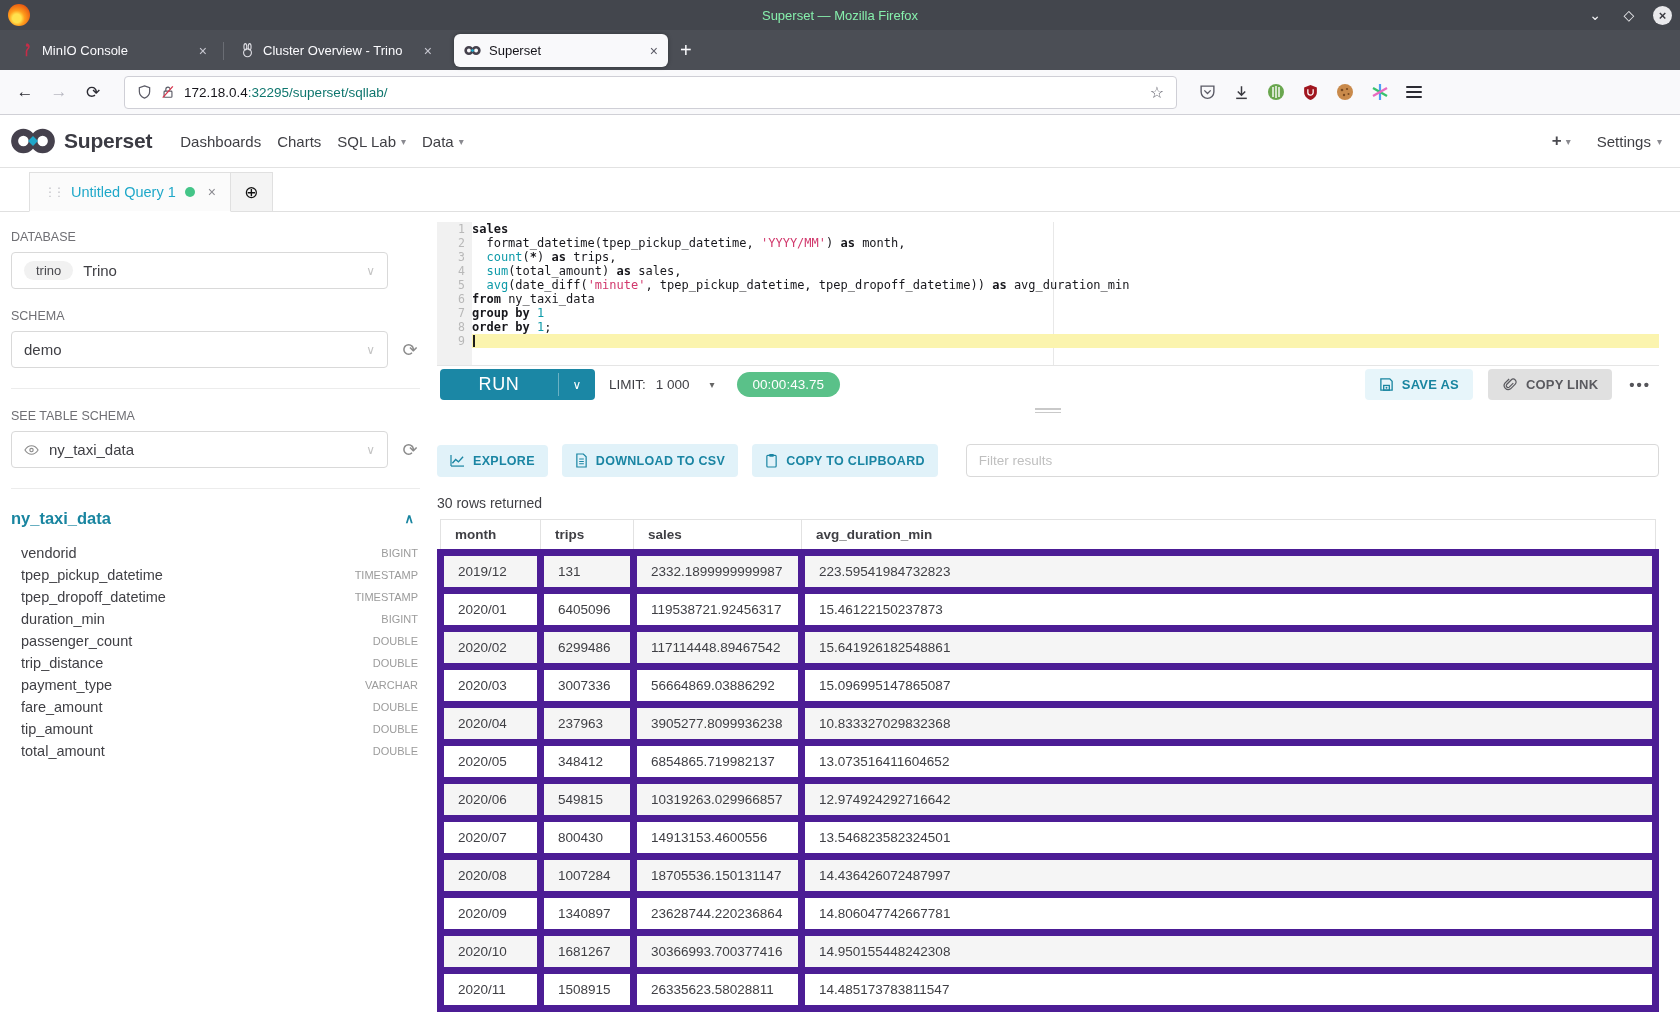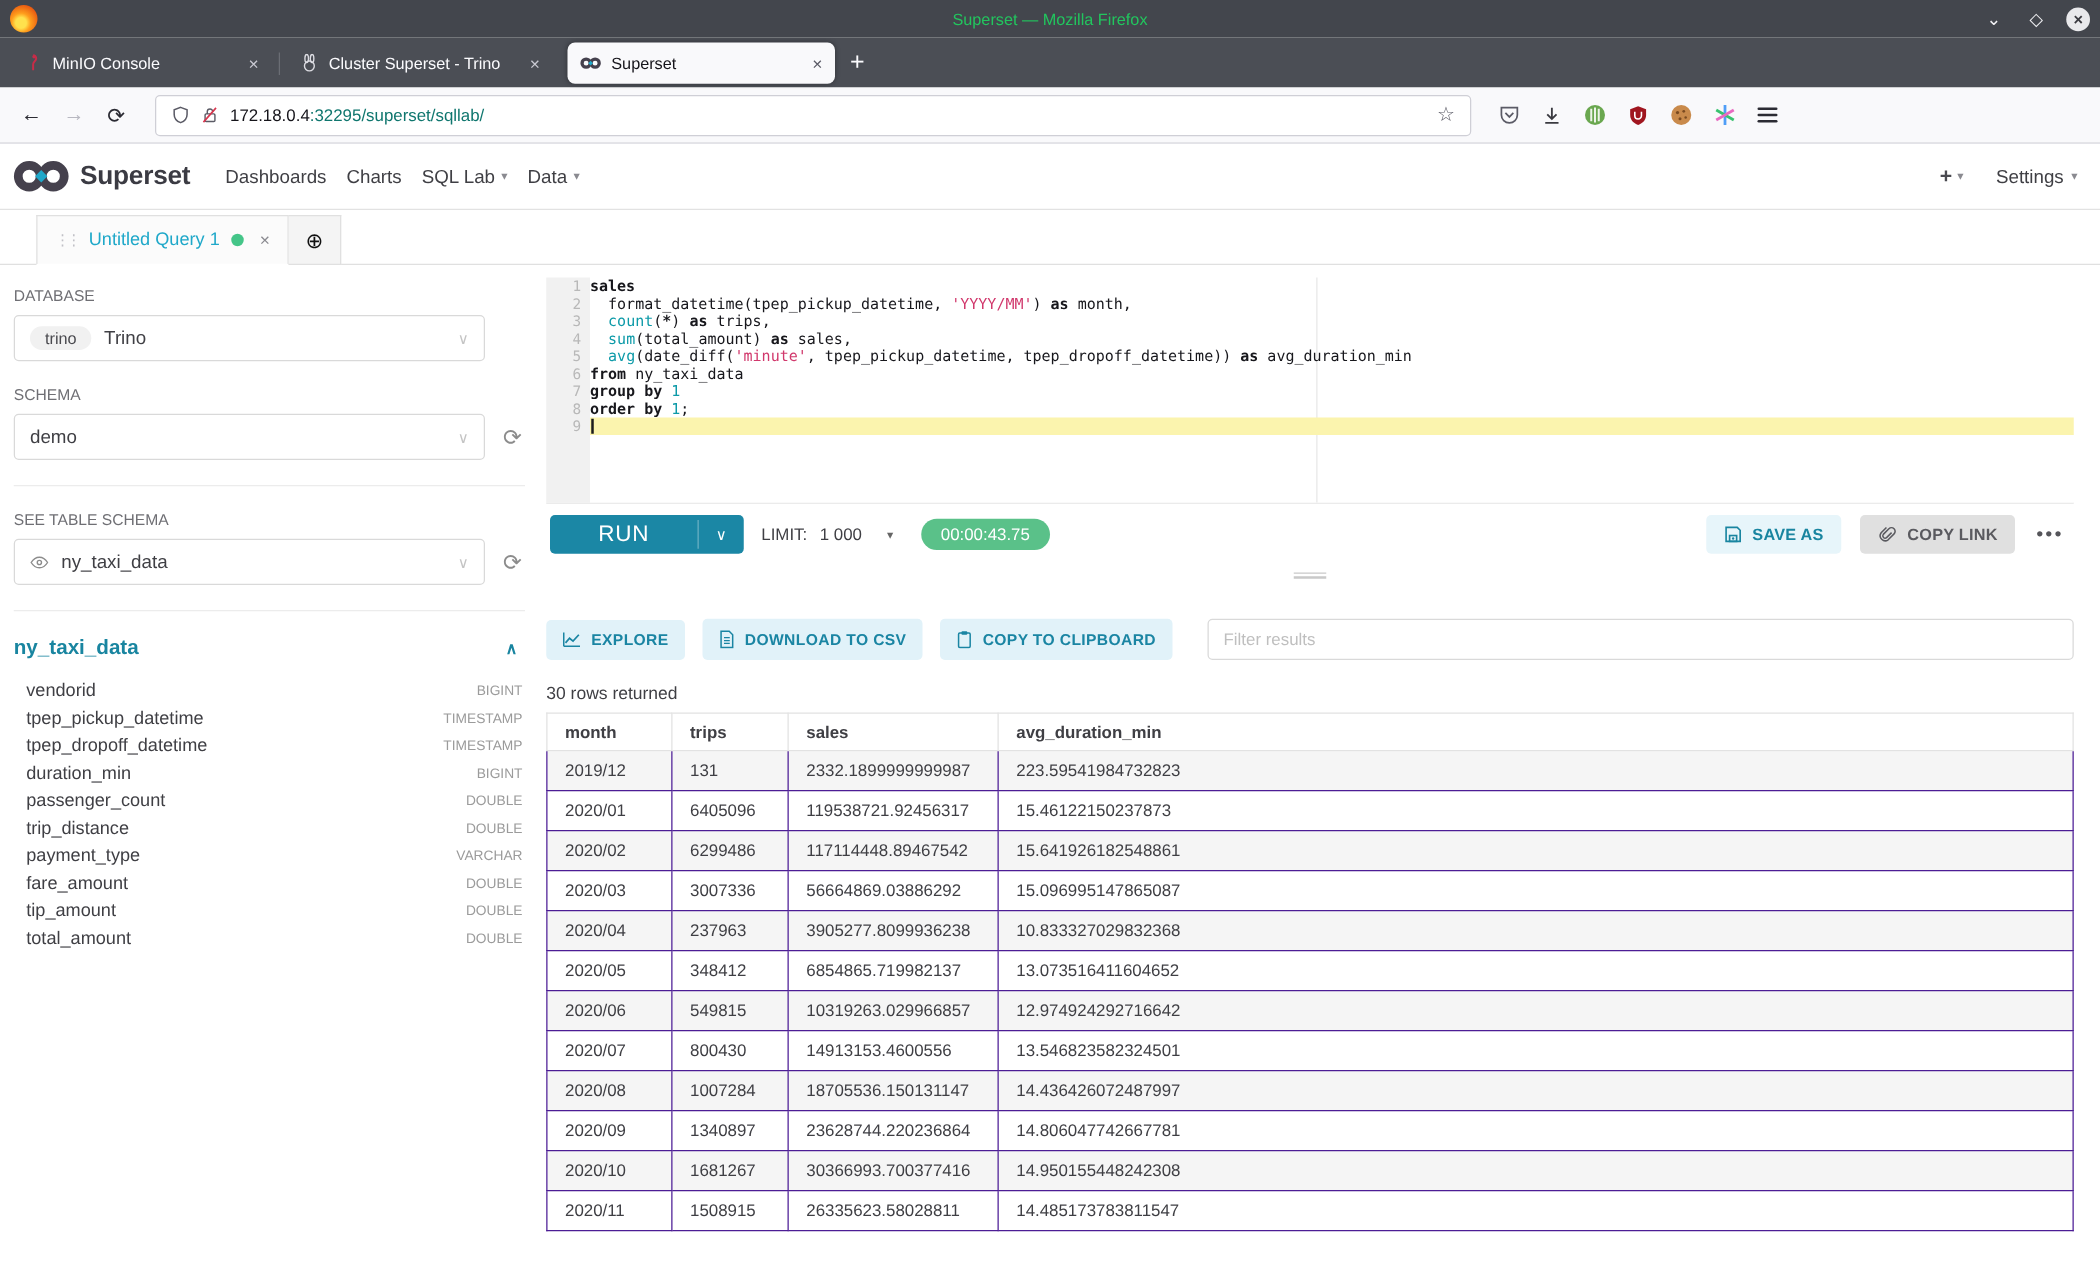--- a/index.html
+++ b/index.html
@@ -4,21 +4,21 @@
 <style>
   * { margin:0; padding:0; box-sizing:border-box; }
   html,body { width:1680px; height:1012px; overflow:hidden; }
   body { font-family:"Liberation Sans", sans-serif; background:#fff; }
   .screen { position:relative; width:1680px; height:1012px; }
 
   
   .titlebar { height:30px; background:#43464d; position:relative; display:flex; align-items:center; }
   .ff-logo { width:22px; height:22px; border-radius:50%; margin-left:8px;
              background:radial-gradient(circle at 40% 65%, #ffe14d 0 22%, #ff9d1c 40%, #e85a12 75%, #b5400e 100%); }
-  .win-title { position:absolute; left:0; right:0; text-align:center; color:#22c55e; font-size:13px; }
+  .win-title { position:absolute; left:0; right:0; text-align:center; color:#86efac; font-size:13px; }
   .win-controls { position:absolute; right:8px; top:0; height:30px; display:flex; align-items:center; gap:14px; color:#f2f2f5; }
   .win-controls .wc { font-size:14px; width:20px; text-align:center; cursor:default; }
   .wc-close { width:19px; height:19px; border-radius:50%; background:#e9e9ec; color:#3a3a40; font-size:13px; line-height:19px; text-align:center; font-weight:bold; }
 
   .tabstrip { height:40px; background:#4b4e55; display:flex; align-items:flex-end; padding-left:9px; }
   .btab { display:flex; align-items:center; height:33px; margin-bottom:3px; padding:0 10px; border-radius:6px; color:#fbfbfe; font-size:13px; gap:8px;justify-content:space-between; }
   .btab .btab-close { margin-left:auto; color:#c9c9d2; font-size:14px; }
   .btab.active { background:#f9f9fb; color:#15141a; box-shadow:0 0 4px rgba(0,0,0,.35); }
   .btab.active .btab-close { color:#5b5b66; }
   .btab-sep { width:1px; height:18px; background:#6a6d74; margin:0 6px 10px 6px; }
@@ -121,21 +121,21 @@
   .stab.active { color:#454e63; border-bottom:2px solid #454e63; margin-bottom:-1px; }
   .actions { display:flex; align-items:center; margin-top:27px; gap:14px; }
   .act-btn { display:flex; align-items:center; gap:8px; background:#e1f2f9; color:#1a85a3; font-size:12.5px; font-weight:bold;
              letter-spacing:.3px; border-radius:4px; padding:9px 13px; }
   .filter { flex:1; margin-left:14px; height:33px; border:1px solid #d9d9d9; border-radius:4px; padding:0 12px; font-size:13.5px;
             color:#3f3f44; font-family:"Liberation Sans", sans-serif; }
   .filter::placeholder { color:#bfbfbf; }
   .rows-returned { margin-top:18px; font-size:14px; color:#3f3f44; }
   .res-table { margin-top:8px; width:100%; border-collapse:collapse; table-layout:fixed;padding-left:18px; }
   .res-table th { font-size:13.5px; color:#3f3f44; text-align:left; font-weight:bold; padding:7px 14px; border:1px solid #e2e2e2; background:#fff; }
-  .res-table td { font-size:13.5px; color:#3f3f44; padding:8px 14px; border:1px solid #4c1d95; }
+  .res-table td { font-size:13.5px; color:#3f3f44; padding:8px 14px; border:7px solid #4c1d95; }
   .res-table tbody tr:nth-child(odd) { background:#f5f5f5; }
 
   svg { display:inline-block; vertical-align:middle; }
 </style>
 </head>
 <body>
 
 <div class="screen">
 
   <div class="titlebar">
@@ -157,21 +157,21 @@
       <span>MinIO Console</span>
       <span class="btab-close">×</span>
     </div>
     <div class="btab-sep"></div>
     <div class="btab" style="width:212px;">
       <svg width="15" height="15" viewBox="0 0 16 16">
         <ellipse cx="5.7" cy="4" rx="1.5" ry="3.4" stroke="#dcdce2" stroke-width="1.2" fill="none"></ellipse>
         <ellipse cx="10.3" cy="4" rx="1.5" ry="3.4" stroke="#dcdce2" stroke-width="1.2" fill="none"></ellipse>
         <circle cx="8" cy="10.4" r="4.2" stroke="#dcdce2" stroke-width="1.2" fill="none"></circle>
       </svg>
-      <span>Cluster Superset - Trino</span>
+      <span>Cluster Overview - Trino</span>
       <span class="btab-close">×</span>
     </div>
     <div class="btab active" style="width:214px; margin-left:12px;">
       <svg width="17" height="11" viewBox="0 0 52 32">
         <circle cx="15" cy="16" r="10" fill="none" stroke="#45414d" stroke-width="8"></circle>
         <circle cx="37" cy="16" r="10" fill="none" stroke="#45414d" stroke-width="8"></circle>
         <rect x="22" y="12" width="8" height="8" fill="#20a7c9" transform="rotate(45 26 16)"></rect>
       </svg>
       <span>Superset</span>
       <span class="btab-close">×</span>

